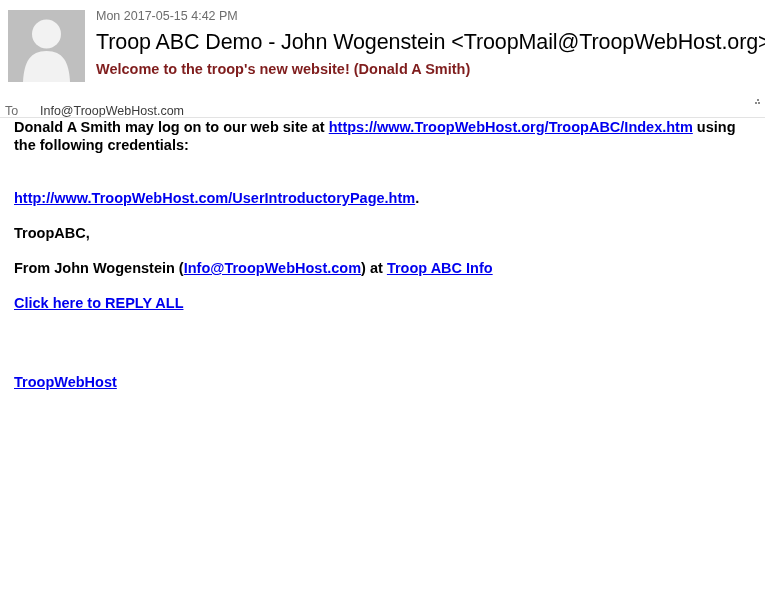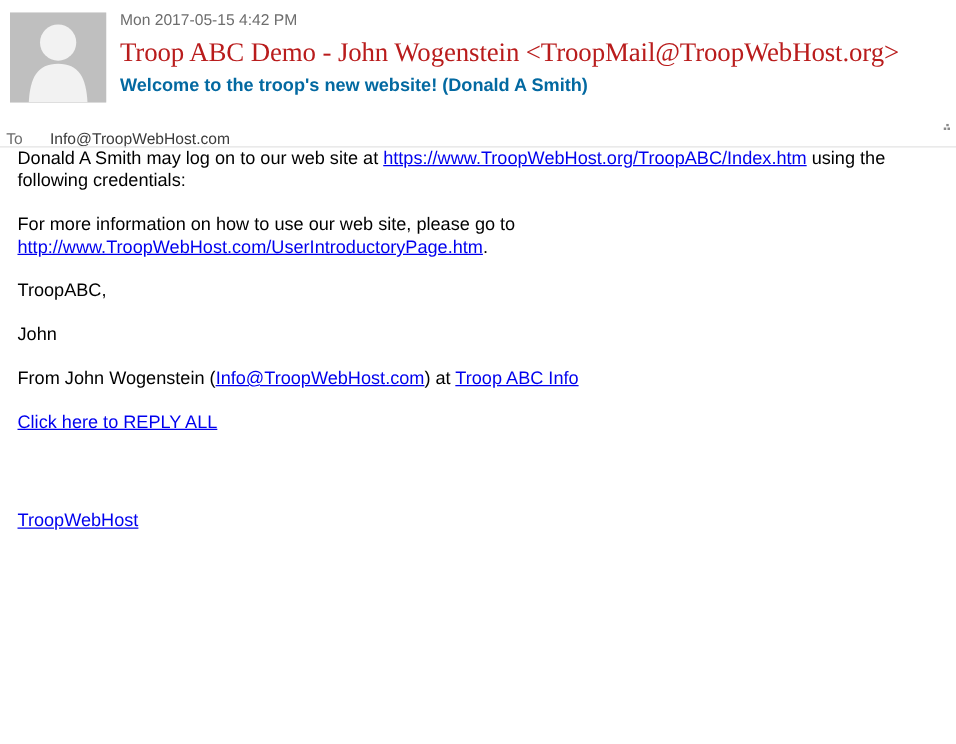--- a/index.html
+++ b/index.html
@@ -42,31 +42,30 @@
   }
   .date-line {
     font-size: 12.5px;
     color: #6d6d6d;
     margin-top: 9px;
     line-height: 15px;
     white-space: nowrap;
   }
   .sender-line {
     font-size: 21.5px;
-    color: #b91c1c;
+    color: #000000;
     line-height: 28px;
     margin-top: 4px;
     white-space: nowrap;
     letter-spacing: -0.1px;
-    font-family: Liberation Serif, serif;
   }
   .subject-line {
     font-size: 14.5px;
     font-weight: bold;
-    color: #0369a1;
+    color: #7f1d1d;
     line-height: 19px;
     margin-top: 4px;
     white-space: nowrap;
   }
   .to-row {
     position: absolute;
     left: 5px;
     top: 88px;
     font-size: 12.5px;
     line-height: 15px;
@@ -102,20 +101,21 @@
     position: absolute;
     left: 0;
     top: 118px;
     right: 0;
     bottom: 0;
     padding: 0 14px;
     box-sizing: border-box;
     font-size: 14.5px;
     line-height: 18px;
     color: #000000;
+    font-weight: bold;
   }
   .mail-body p {
     margin: 0 0 17px 0;
   }
   .p-first { margin-top: 33px; }
   .creds { white-space: pre; }
   .mail-body a,
   .link {
     color: #0000ee;
     text-decoration: underline;
@@ -153,26 +153,25 @@
 
   <div class="header-rule"></div>
 </div>
 
 <div class="mail-body">
 
   <p class="p-first"><span>Donald A Smith may log on to our web site at </span><a href="#" class="link">https://www.TroopWebHost.org/TroopABC/Index.htm</a><span> using the following credentials:</span></p>
 
 
 
-  <p><span>For more information on how to use our web site, please go to</span><br><a href="#" class="link">http://www.TroopWebHost.com/UserIntroductoryPage.htm</a><span>.</span></p>
+  <p><br><a href="#" class="link">http://www.TroopWebHost.com/UserIntroductoryPage.htm</a><span>.</span></p>
 
 
   <p>TroopABC,</p>
 
-  <p>John</p>
 
   <p><span>From John Wogenstein (</span><a href="#" class="link">Info@TroopWebHost.com</a><span>) at </span><a href="#" class="link">Troop ABC Info</a></p>
 
   <p><a href="#" class="link">Click here to REPLY ALL</a></p>
 
   <div class="spacer-block"></div>
 
   <p><a href="#" class="link">TroopWebHost</a></p>
 
 </div>

